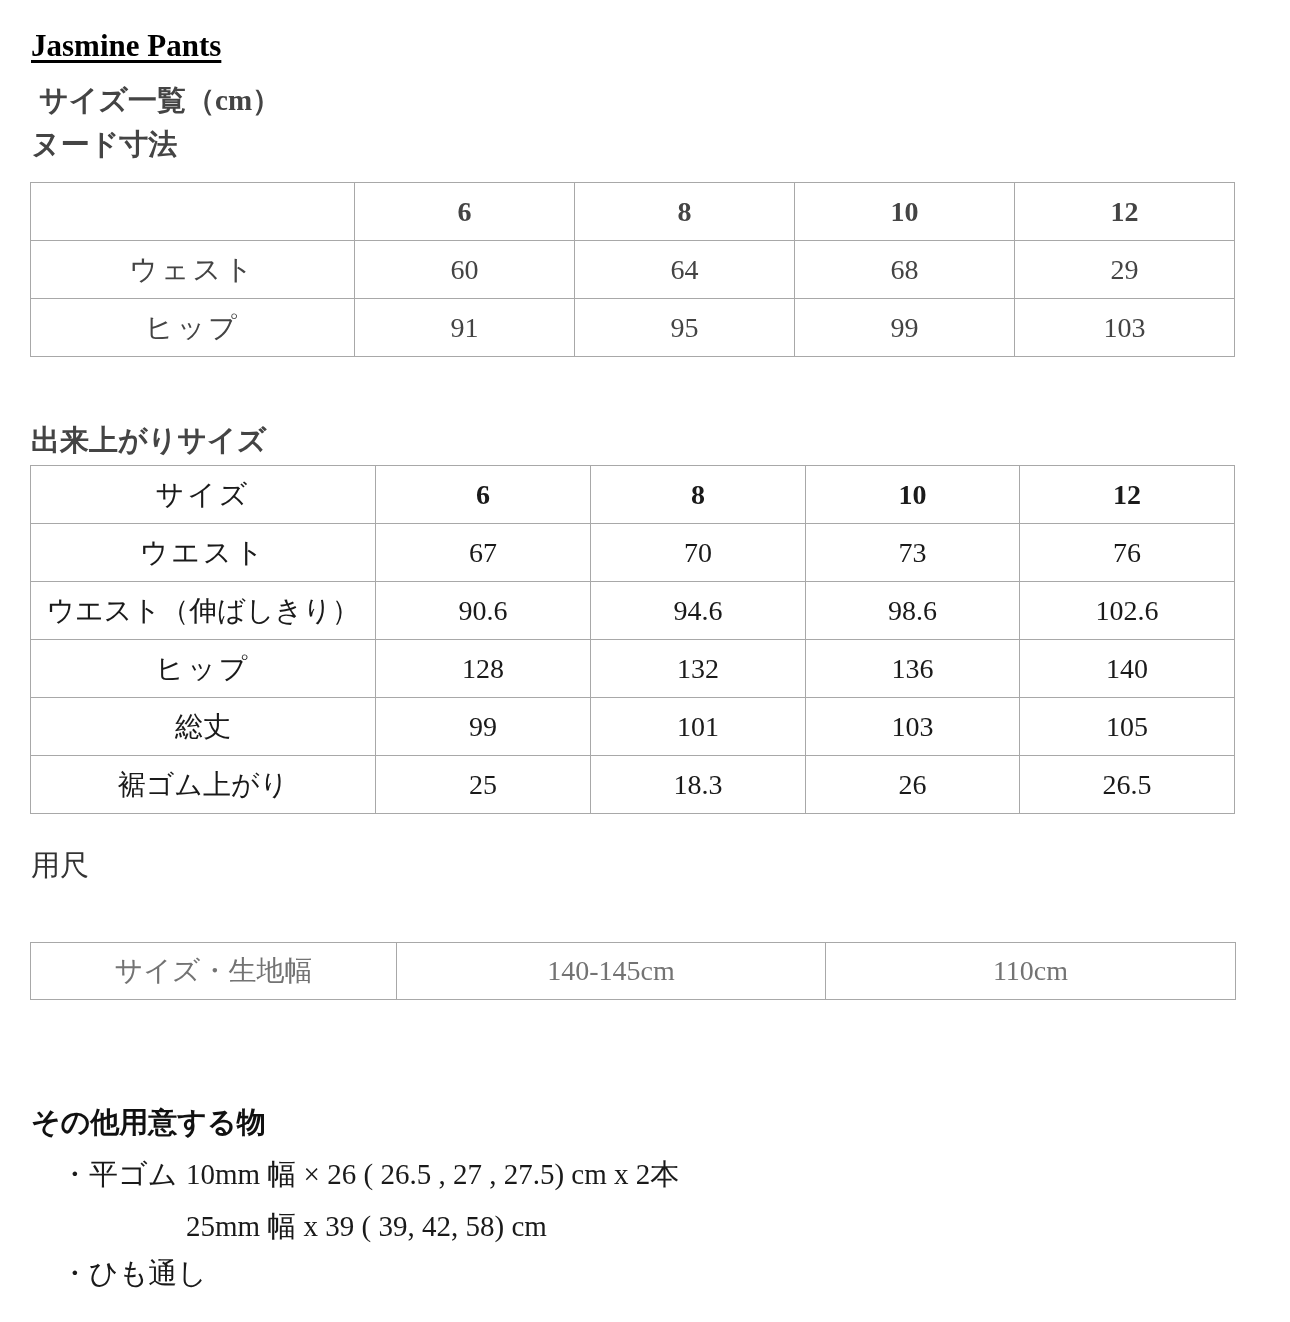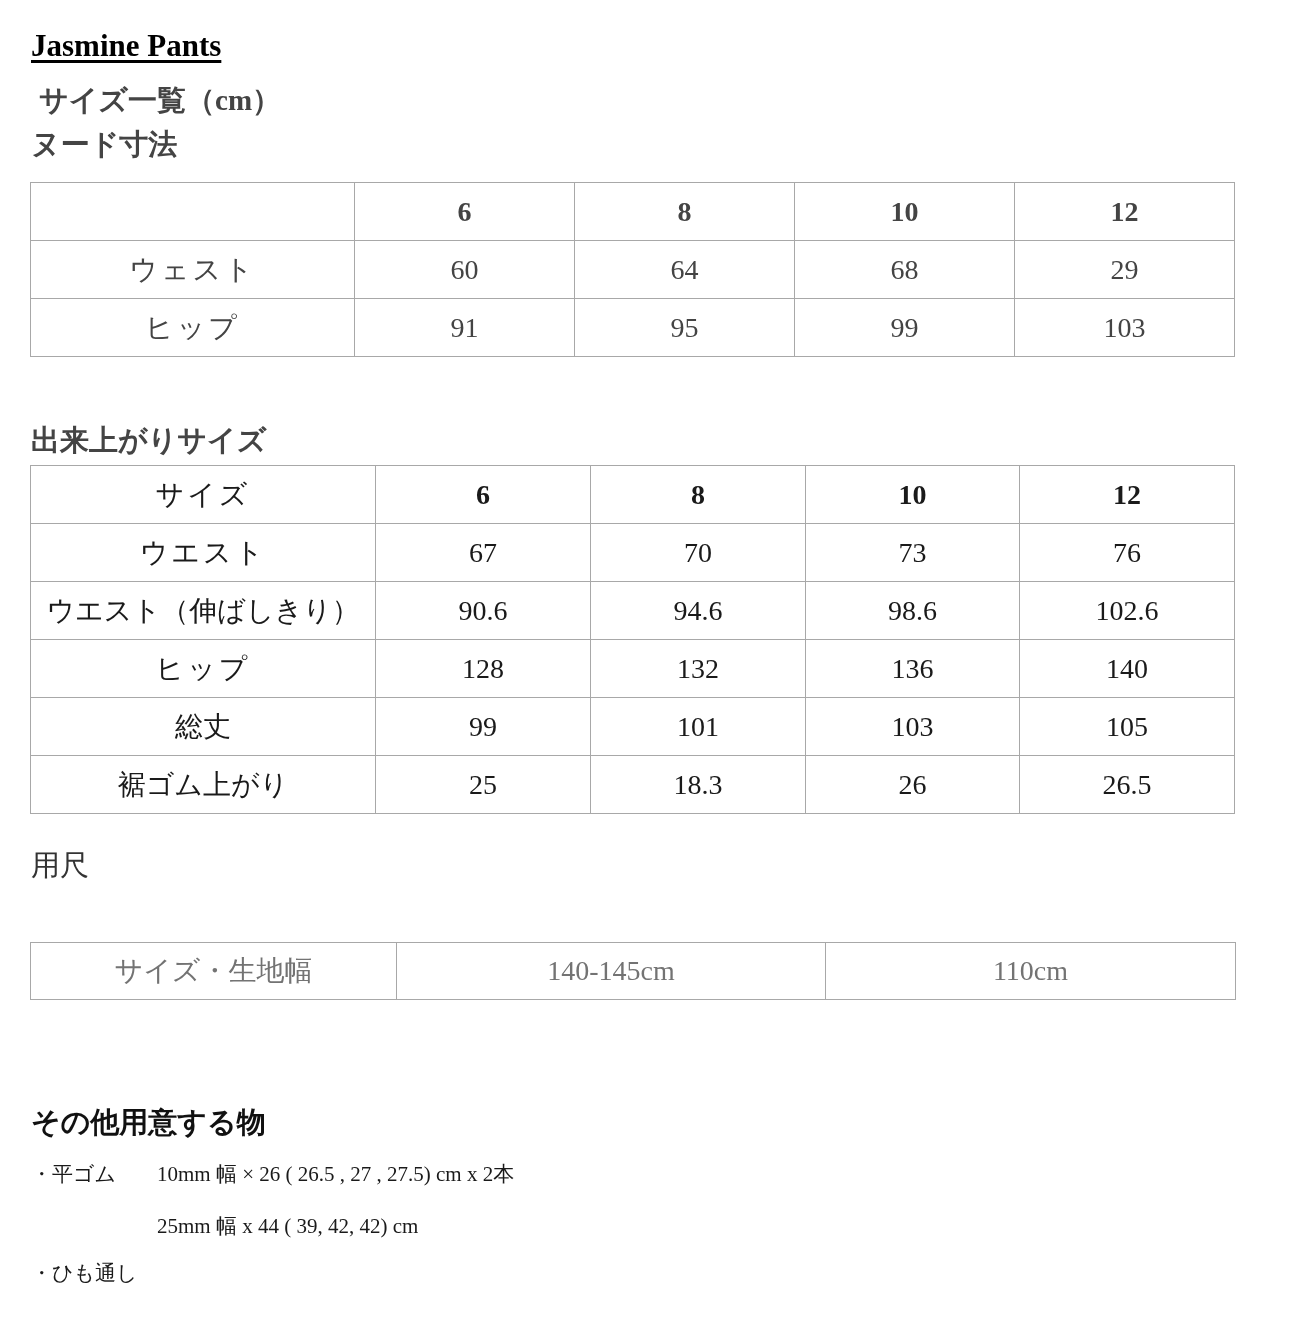--- a/index.html
+++ b/index.html
@@ -28,21 +28,21 @@
   #t2 { left: 30px; top: 465px; width: 1205px; color: #1a1a1a; }
   #t2 td { height: 57px; }
   #t3 { left: 30px; top: 942px; width: 1205px; color: #737373; }
   #t3 td { height: 56px; }
   .b { font-weight: bold; }
   .jp { letter-spacing: 3px; }
   .section-other {
     left: 31px; top: 1102px; font-size: 29px; font-weight: bold; color: #111111;
     margin: 0; line-height: 40px;
   }
-  .item-line { font-size: 21px; color: #1a1a1a; line-height: 40px; white-space: pre; }
+  .item-line { font-size: 29px; color: #1a1a1a; line-height: 40px; white-space: pre; margin-left: 29px; }
 </style>
 </head>
 <body>
 
 <h1 class="abs title">Jasmine Pants</h1>
 <div class="abs h-sub" style="left:39px; top:80px;">サイズ一覧（cm）</div>
 <div class="abs h-sub" style="left:31px; top:124px;">ヌード寸法</div>
 
 <table class="grid" id="t1">
   <colgroup>
@@ -147,14 +147,14 @@
     <td>140-145cm</td>
     <td>110cm</td>
   </tr>
 </tbody>
   </table>
 
 <div class="abs section-other">その他用意する物</div>
 
 <div class="abs item-line" style="left:31px; top:1154px;">・平ゴム</div>
 <div class="abs item-line" style="left:157px; top:1154px;">10mm 幅 × 26 ( 26.5 , 27 , 27.5) cm x 2本</div>
-<div class="abs item-line" style="left:157px; top:1206px;">25mm 幅 x 44 ( 39, 42, 42) cm</div>
+<div class="abs item-line" style="left:157px; top:1206px;">25mm 幅 x 39 ( 39, 42, 58) cm</div>
 <div class="abs item-line" style="left:31px; top:1253px;">・ひも通し</div>
 
 </body></html>

